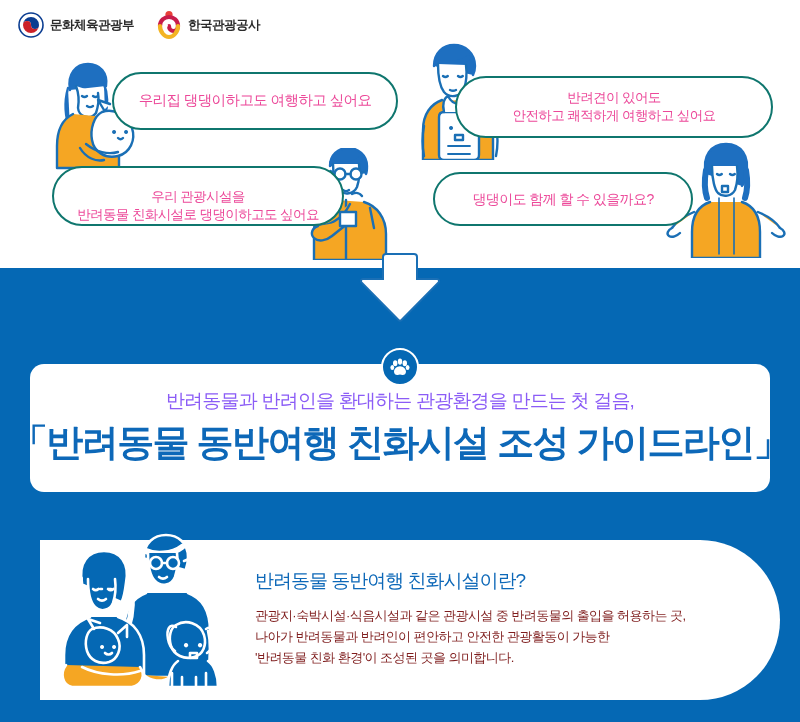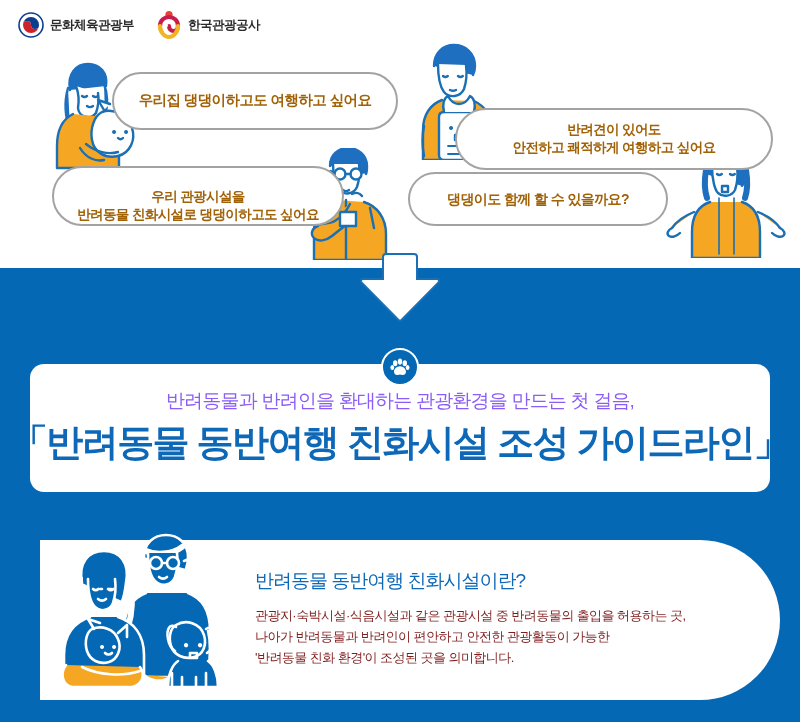--- a/index.html
+++ b/index.html
@@ -14,34 +14,34 @@
   
   .logo-bar { position: absolute; left: 18px; top: 10px; display: flex; align-items: center; gap: 22px; }
   .logo { display: flex; align-items: center; gap: 6px; }
   .logo-text { font-size: 12.5px; font-weight: bold; color: #2b2b2b; letter-spacing: -0.5px; white-space: nowrap; }
 
   
   .top-zone { position: absolute; left: 0; top: 0; width: 800px; height: 268px; background: #ffffff; }
 
   .bubble {
     position: absolute;
-    border: 2px solid #a3a3a3;
+    border: 2px solid #0f766e;
     border-radius: 40px;
     background: #ffffff;
     display: flex; align-items: center; justify-content: center;
     text-align: center;
-    color: #a16207;
-    font-weight: bold;
+    color: #ec4899;
+    font-weight: normal;
     letter-spacing: -0.6px;
     line-height: 1.32;
   }
   #bubble-1 { left: 112px; top: 72px;  width: 286px; height: 58px; font-size: 14.5px; }
-  #bubble-2 { left: 455px; top: 76px;  width: 318px; height: 62px; font-size: 13.5px; margin-top: 32px; }
+  #bubble-2 { left: 455px; top: 76px;  width: 318px; height: 62px; font-size: 13.5px; }
   #bubble-3 { left: 52px;  top: 166px; width: 292px; height: 60px; font-size: 13.5px; align-items: flex-end; }
-  #bubble-4 { left: 408px; top: 172px; width: 260px; height: 54px; font-size: 14px; }
+  #bubble-4 { left: 433px; top: 172px; width: 260px; height: 54px; font-size: 14px; }
 
   .illus { position: absolute; }
 
   
   .blue-zone { position: absolute; left: 0; top: 268px; width: 800px; height: 454px; background: #0568b4; }
 
   .arrow-wrap { position: absolute; left: 350px; top: 252px; width: 100px; height: 72px; }
 
   
   .title-card {

